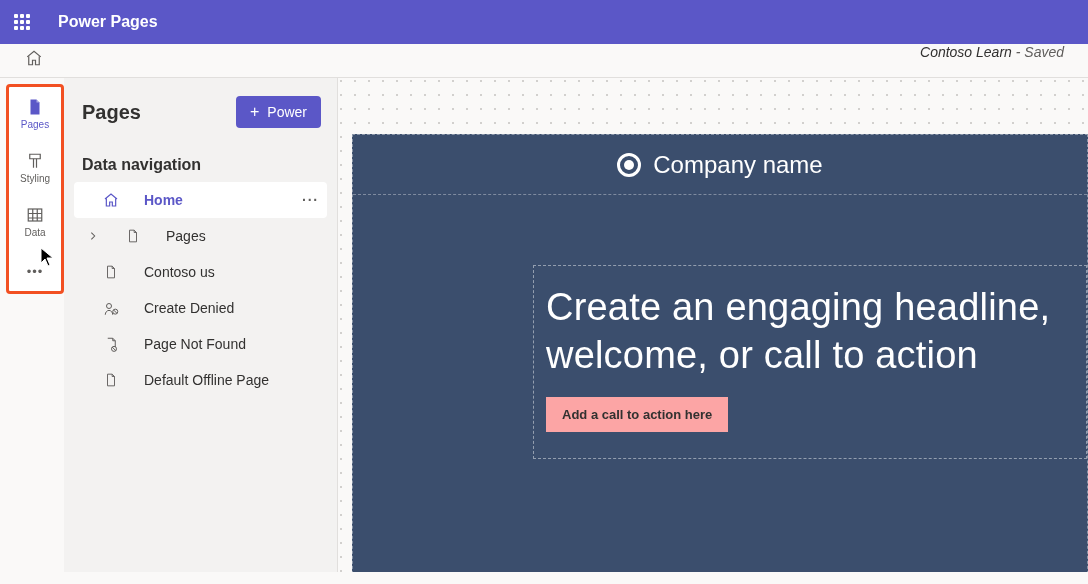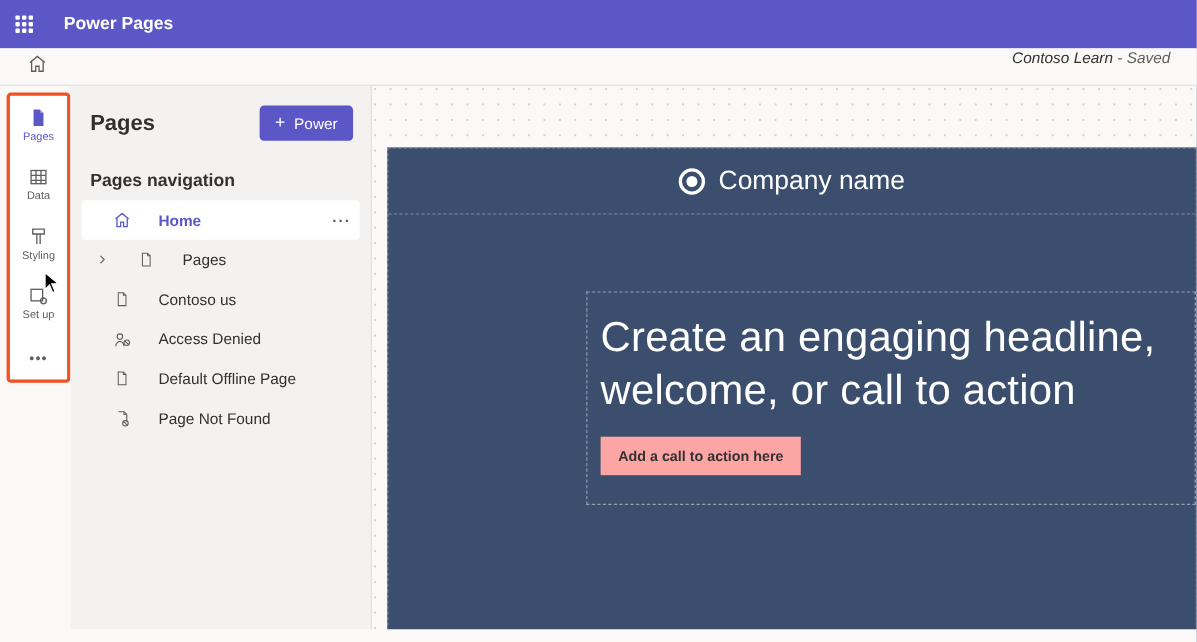--- a/index.html
+++ b/index.html
@@ -105,63 +105,53 @@
             <svg width="18" height="18" viewBox="0 0 24 24" fill="#5b57c7">
                 <path d="M6 2h8l4 4v16H6z"></path>
                 <path d="M14 2v4h4" fill="#fff" opacity=".5"></path>
               </svg>
           </span>
           <span class="rail-label">Pages</span>
         </div>
         <div class="rail-item">
           <span class="rail-icon">
             <svg width="18" height="18" viewBox="0 0 24 24" fill="none" stroke="#605e5c" stroke-width="1.6">
-                <rect x="3" y="4" width="18" height="16"></rect>
-                <path d="M3 10h18M3 16h18M9 4v16M15 4v16"></path>
-              </svg>
-          </span>
-          <span class="rail-label">Data</span>
-        </div>
-        <div class="rail-item">
-          <span class="rail-icon">
-            <svg width="18" height="18" viewBox="0 0 24 24" fill="none" stroke="#605e5c" stroke-width="1.6">
                 <path d="M5 3h14v6H5z"></path>
                 <path d="M10 9v12"></path>
                 <path d="M14 9v12"></path>
               </svg>
           </span>
           <span class="rail-label">Styling</span>
         </div>
         <div class="rail-item">
           <span class="rail-icon">
             <svg width="18" height="18" viewBox="0 0 24 24" fill="none" stroke="#605e5c" stroke-width="1.6">
-                <rect x="3" y="4" width="14" height="14"></rect>
-                <circle cx="18" cy="18" r="3.5"></circle>
-                <path d="M18 15v-1M18 22v-1M21 18h1M14 18h1"></path>
+                <rect x="3" y="4" width="18" height="16"></rect>
+                <path d="M3 10h18M3 16h18M9 4v16M15 4v16"></path>
               </svg>
           </span>
-          <span class="rail-label">Set up</span>
+          <span class="rail-label">Data</span>
         </div>
         <div class="rail-more">
           <span>•••</span>
         </div>
       </div>
     </div>
   </div>
 
   <div class="panel">
     <div class="panel-header">
       <div class="panel-title">Pages</div>
       <button class="btn-new-page">
         <span class="plus">+</span>
         <span>Power</span>
       </button>
     </div>
 
-    <div class="section-title">Pages navigation</div>
+    <div class="section-title">Data navigation</div>
     <div class="tree">
       <div class="tree-row active indent-1">
         <span class="icon-slot">
           <svg width="16" height="16" viewBox="0 0 24 24" fill="none" stroke="currentColor" stroke-width="1.8">
               <path d="M3 10.5 12 3l9 7.5"></path>
               <path d="M5 9.5V21h5v-6h4v6h5V9.5"></path>
             </svg>
         </span>
         <span>Home</span>
         <span class="overflow">···</span>
@@ -194,41 +184,41 @@
     <div class="tree">
       <div class="tree-row indent-1">
         <span class="icon-slot">
           <svg width="15" height="15" viewBox="0 0 24 24" fill="none" stroke="#605e5c" stroke-width="1.6">
               <circle cx="8" cy="8" r="4"></circle>
               <path d="M2 22c0-4 3-7 6-7s6 3 6 7"></path>
               <circle cx="18" cy="17" r="4"></circle>
               <path d="M15.5 14.5l5 5"></path>
             </svg>
         </span>
-        <span>Access Denied</span>
+        <span>Create Denied</span>
+      </div>
+      <div class="tree-row indent-1">
+        <span class="icon-slot">
+          <svg width="15" height="15" viewBox="0 0 24 24" fill="none" stroke="#605e5c" stroke-width="1.6">
+              <path d="M6 2h8l4 4v10"></path>
+              <path d="M14 2v4h4"></path>
+              <circle cx="16" cy="19" r="4"></circle>
+              <path d="M13 16l6 6"></path>
+            </svg>
+        </span>
+        <span>Page Not Found</span>
       </div>
       <div class="tree-row indent-1">
         <span class="icon-slot">
           <svg width="14" height="14" viewBox="0 0 24 24" fill="none" stroke="#605e5c" stroke-width="1.6">
               <path d="M6 2h8l4 4v16H6z"></path>
               <path d="M14 2v4h4"></path>
             </svg>
         </span>
         <span>Default Offline Page</span>
-      </div>
-      <div class="tree-row indent-1">
-        <span class="icon-slot">
-          <svg width="15" height="15" viewBox="0 0 24 24" fill="none" stroke="#605e5c" stroke-width="1.6">
-              <path d="M6 2h8l4 4v10"></path>
-              <path d="M14 2v4h4"></path>
-              <circle cx="16" cy="19" r="4"></circle>
-              <path d="M13 16l6 6"></path>
-            </svg>
-        </span>
-        <span>Page Not Found</span>
       </div>
     </div>
   </div>
 
   <div class="canvas">
     <div class="stage-outer">
       <div class="stage">
         <div class="stage-header">
           <span class="logo-circle">
               <span class="inner"></span>

